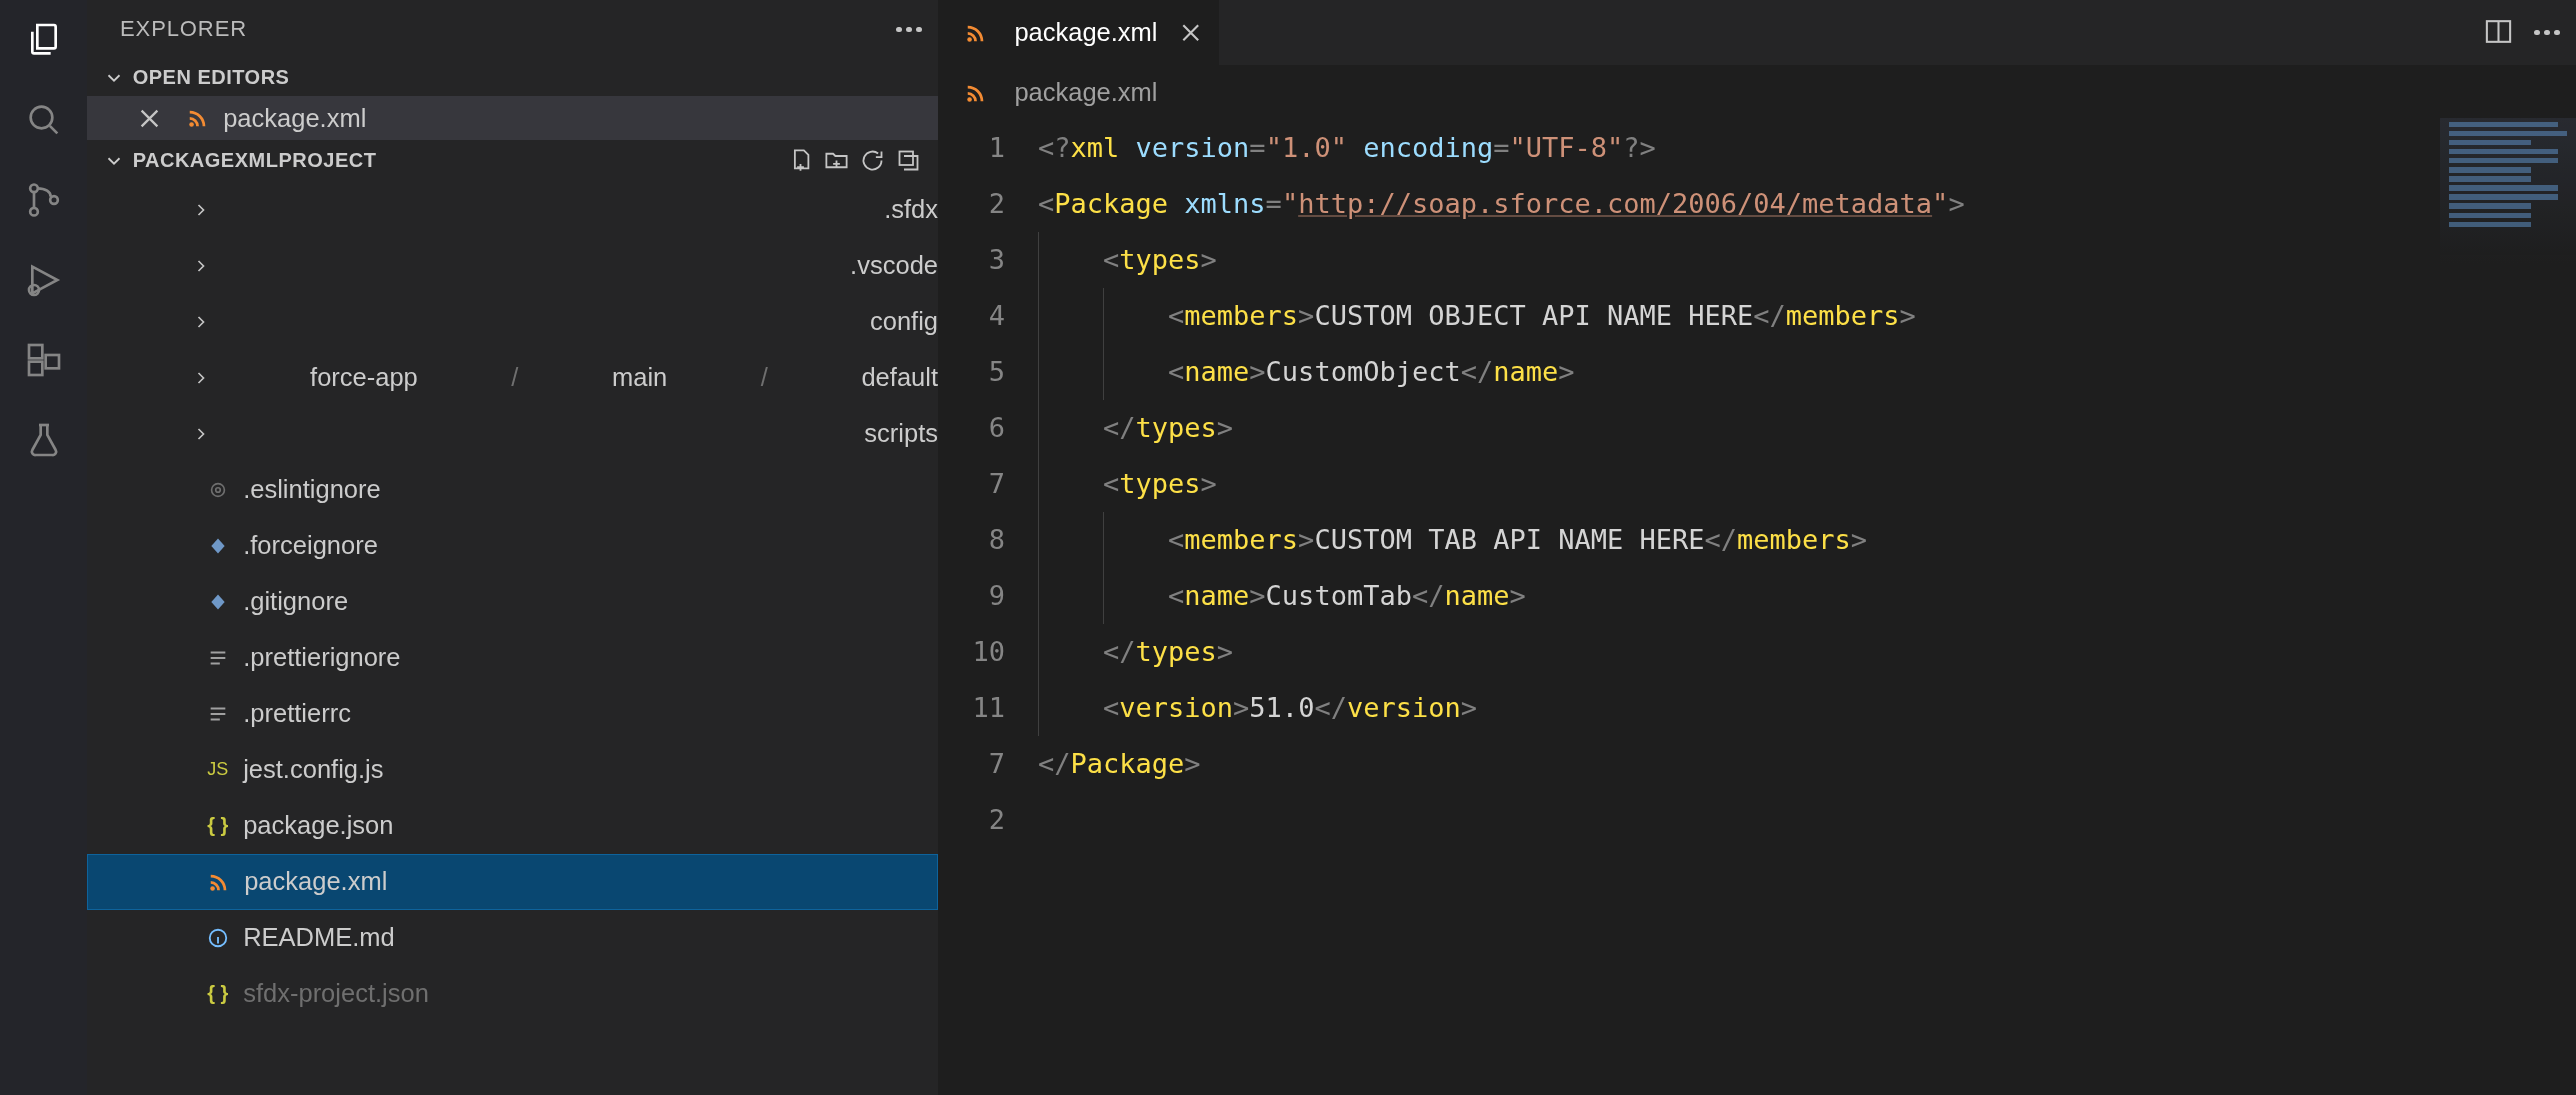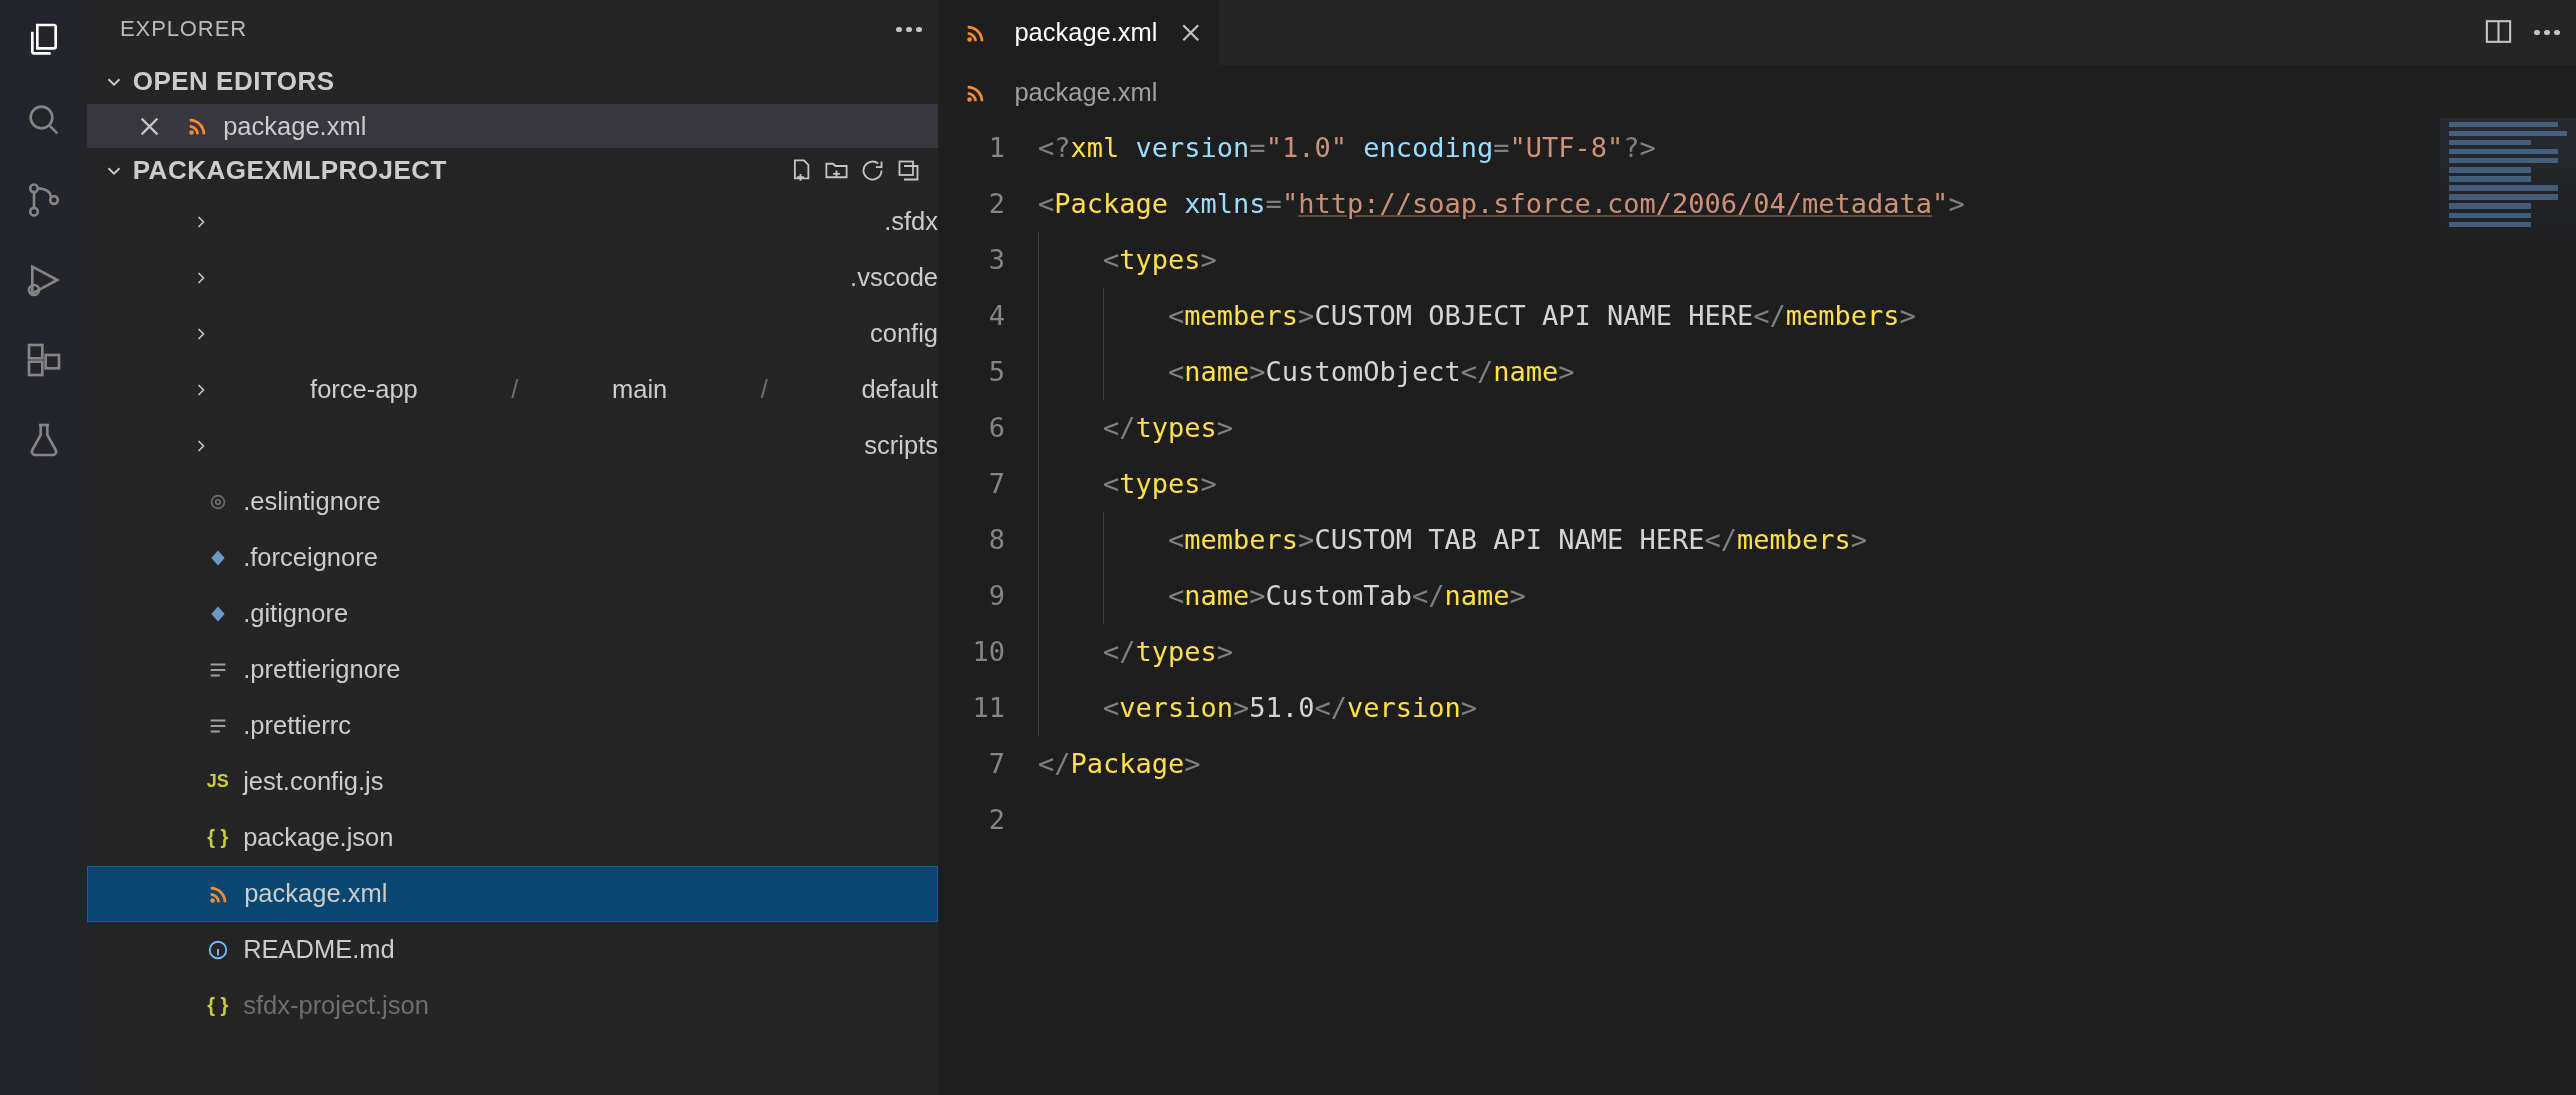--- a/index.html
+++ b/index.html
@@ -12,21 +12,21 @@
 
 
 .activity-bar { width:87px; background:#24252a; display:flex; flex-direction:column; align-items:center; padding-top:18px; gap:36px; }
 .activity-bar .ab-item { width:44px; height:44px; display:flex; align-items:center; justify-content:center; color:#858585; }
 .activity-bar .ab-item.active { color:#ffffff; }
 .activity-bar svg { width:40px; height:40px; stroke:currentColor; fill:none; stroke-width:1.6; }
 
 
 .sidebar { width:851px; background:#252526; display:flex; flex-direction:column; }
 .sidebar-header { display:flex; align-items:center; justify-content:space-between; padding:16.4px 16.4px 16.4px 33px; color:#bbbbbb; font-size:22px; letter-spacing:0.9px; }
-.section-header { display:flex; align-items:center; padding:7.3px 16.4px 7.3px 16.4px; font-size:26px; font-weight:700; letter-spacing:0.5px; color:#cccccc; }
+.section-header { display:flex; align-items:center; padding:7.3px 16.4px 7.3px 16.4px; font-size:20px; font-weight:700; letter-spacing:0.5px; color:#cccccc; }
 .section-header .chev { width:22px; height:22px; margin-right:7.3px; }
 .section-header .spacer { flex:1; }
 .section-header .action { width:27px; height:27px; margin-left:9px; color:#c5c5c5; display:flex; align-items:center; justify-content:center; }
 .section-header .action svg { width:27px; height:27px; stroke:currentColor; fill:none; stroke-width:1.6; }
 .open-editors-row { display:flex; align-items:center; padding:7.3px 16.4px 7.3px 49px; background:#37373d; font-size:25.5px; color:#cccccc; }
 .open-editors-row .close { width:27px; height:27px; margin-right:22px; color:#c5c5c5; }
 .file-icon { width:25.5px; height:25.5px; margin-right:12.7px; display:inline-flex; align-items:center; justify-content:center; flex-shrink:0; }
 .tree { display:flex; flex-direction:column; }
 .tree-row { display:flex; align-items:center; height:56px; padding-left:49px; font-size:25.5px; color:#cccccc; }
 .tree-row .chev { width:20px; height:20px; margin-right:7.3px; color:#c5c5c5; flex-shrink:0; }
@@ -59,21 +59,21 @@
 .p-gray { color:#808080; }
 .p-tag { color:#fde047;margin-top:28px; }
 .p-attr { color:#9cdcfe; }
 .p-str { color:#ce9178; }
 .p-url { color:#ce9178; text-decoration:underline; text-decoration-color:#ce917866; }
 .p-txt { color:#d4d4d4;margin-top:20px; }
 
 .chev-svg { stroke:currentColor; fill:none; stroke-width:2; }
 
 .rss-icon { color:#f38b33; }
-.js-icon { color:#cbcb41; font-weight:700; font-size:18px; font-family:sans-serif; }
+.js-icon { color:#cbcb41; font-weight:400; font-size:18px; font-family:sans-serif; }
 .json-icon { color:#cbcb41; font-weight:700; font-size:20px; }
 .info-icon { color:#75beff; }
 .gear-small { color:#6f6f6f; }
 
 .dots { display:flex; gap:4.5px; }
 .dots span { width:5.5px; height:5.5px; background:#c5c5c5; border-radius:50%; }
 </style>
 </head>
 <body>
 

